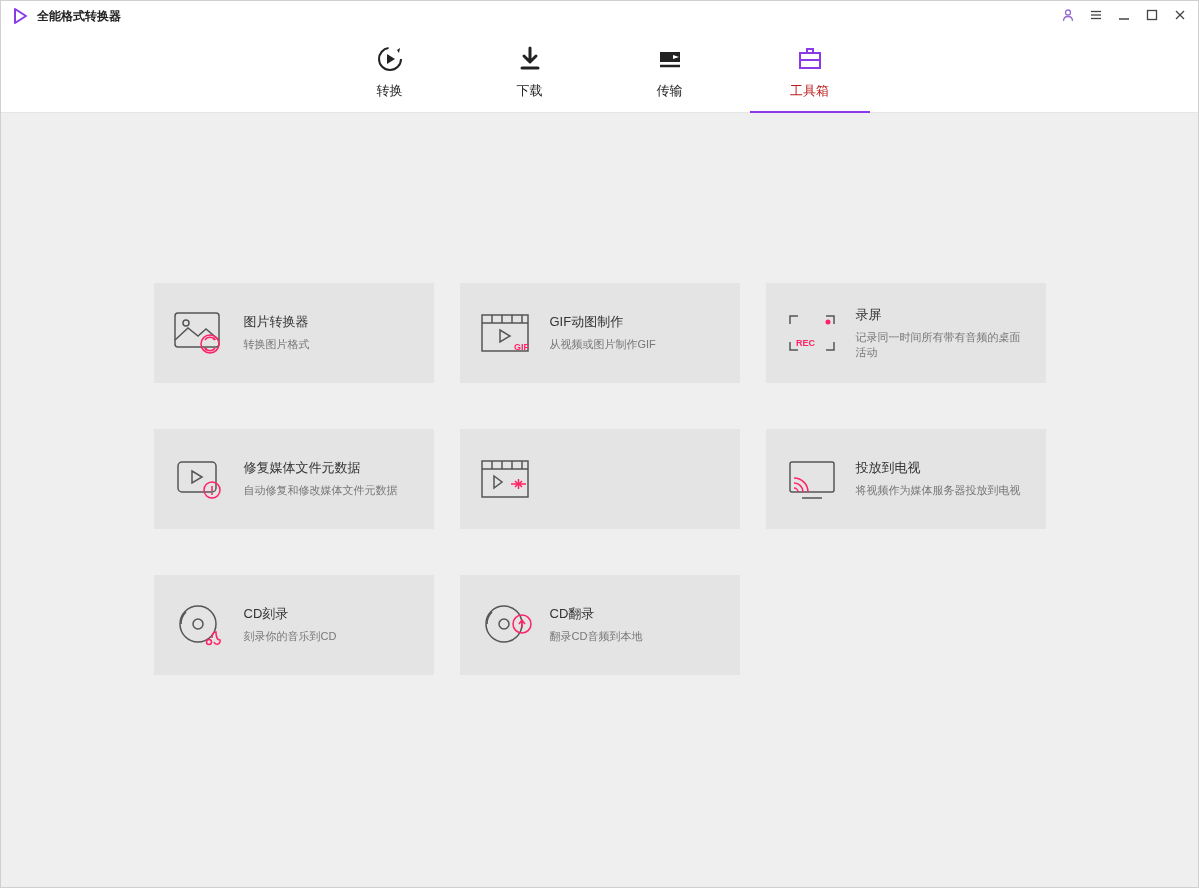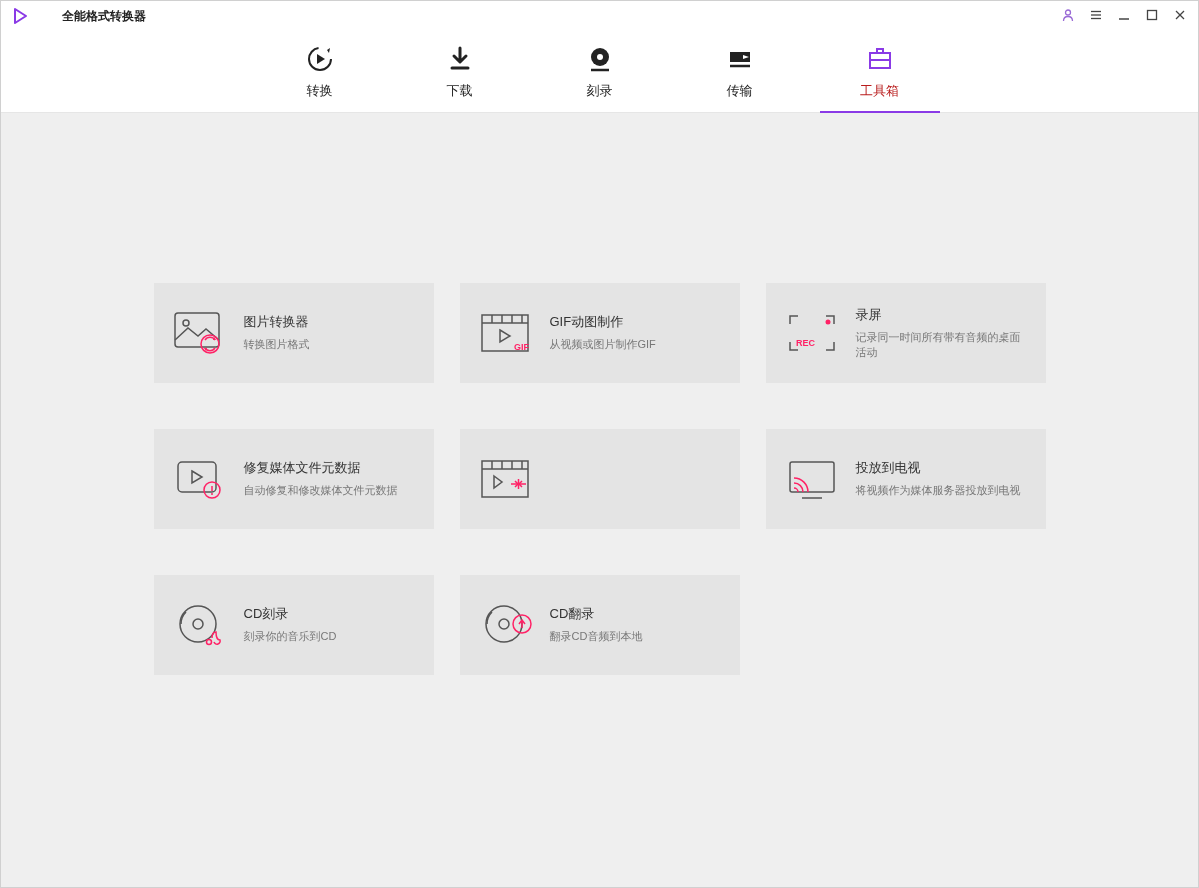--- a/index.html
+++ b/index.html
@@ -1,20 +1,20 @@
 <!DOCTYPE html>
 <html><head>
 <meta charset="utf-8">
 <style>
 * { margin: 0; padding: 0; box-sizing: border-box; }
 body { font-family: "Microsoft YaHei", "PingFang SC", sans-serif; background: #fff; width: 1199px; height: 888px; overflow: hidden; border: 1px solid #d0d0d0; }
 
 .titlebar { height: 30px; display: flex; align-items: center; padding: 0 10px; justify-content: space-between; }
 .titlebar-left { display: flex; align-items: center; gap: 8px; }
-.titlebar-title { font-size: 12px; font-weight: bold; color: #222; margin-left: 25px; }
+.titlebar-title { font-size: 12px; font-weight: bold; color: #222; }
 .titlebar-right { display: flex; align-items: center; gap: 12px; }
 .win-ctrl { font-size: 14px; color: #444; cursor: pointer; width: 16px; text-align: center; }
 
 .nav { height: 82px; display: flex; justify-content: center; gap: 80px; border-bottom: 1px solid #e6e6e6; }
 .nav-item { display: flex; flex-direction: column; align-items: center; justify-content: flex-end; padding-bottom: 12px; width: 60px; cursor: pointer; position: relative; }
 .nav-item .nav-label { font-size: 13px; margin-top: 8px; color: #222; }
 .nav-item.active .nav-label { color: #b91c1c; }
 .nav-item.active::after { content: ""; position: absolute; bottom: -1px; left: -30px; right: -30px; height: 2px; background: #8a3ae6; }
 
 .content { background: #efefef; height: calc(100% - 112px); padding: 40px 0; display: flex; justify-content: center; }
@@ -85,30 +85,20 @@
     <span class="nav-label">转换</span>
   </div>
   <div class="nav-item">
     <span class="nav-icon">
       <svg width="30" height="30" viewBox="0 0 30 30">
           <path d="M15 4 L15 17 M9 12 L15 18 L21 12" fill="none" stroke="#222" stroke-width="3" stroke-linecap="round" stroke-linejoin="round"></path>
           <line x1="7" y1="24" x2="23" y2="24" stroke="#222" stroke-width="3" stroke-linecap="round"></line>
         </svg>
     </span>
     <span class="nav-label">下载</span>
-  </div>
-  <div class="nav-item">
-    <span class="nav-icon">
-      <svg width="30" height="30" viewBox="0 0 30 30">
-          <circle cx="15" cy="13" r="9" fill="#222"></circle>
-          <circle cx="15" cy="13" r="3" fill="#fff"></circle>
-          <line x1="6" y1="26" x2="24" y2="26" stroke="#222" stroke-width="2.5"></line>
-        </svg>
-    </span>
-    <span class="nav-label">刻录</span>
   </div>
   <div class="nav-item">
     <span class="nav-icon">
       <svg width="30" height="30" viewBox="0 0 30 30">
           <rect x="5" y="8" width="20" height="10" fill="#222"></rect>
           <path d="M18 11 L24 13 L18 15 Z" fill="#fff"></path>
           <line x1="5" y1="22" x2="25" y2="22" stroke="#222" stroke-width="2.5"></line>
         </svg>
     </span>
     <span class="nav-label">传输</span>

